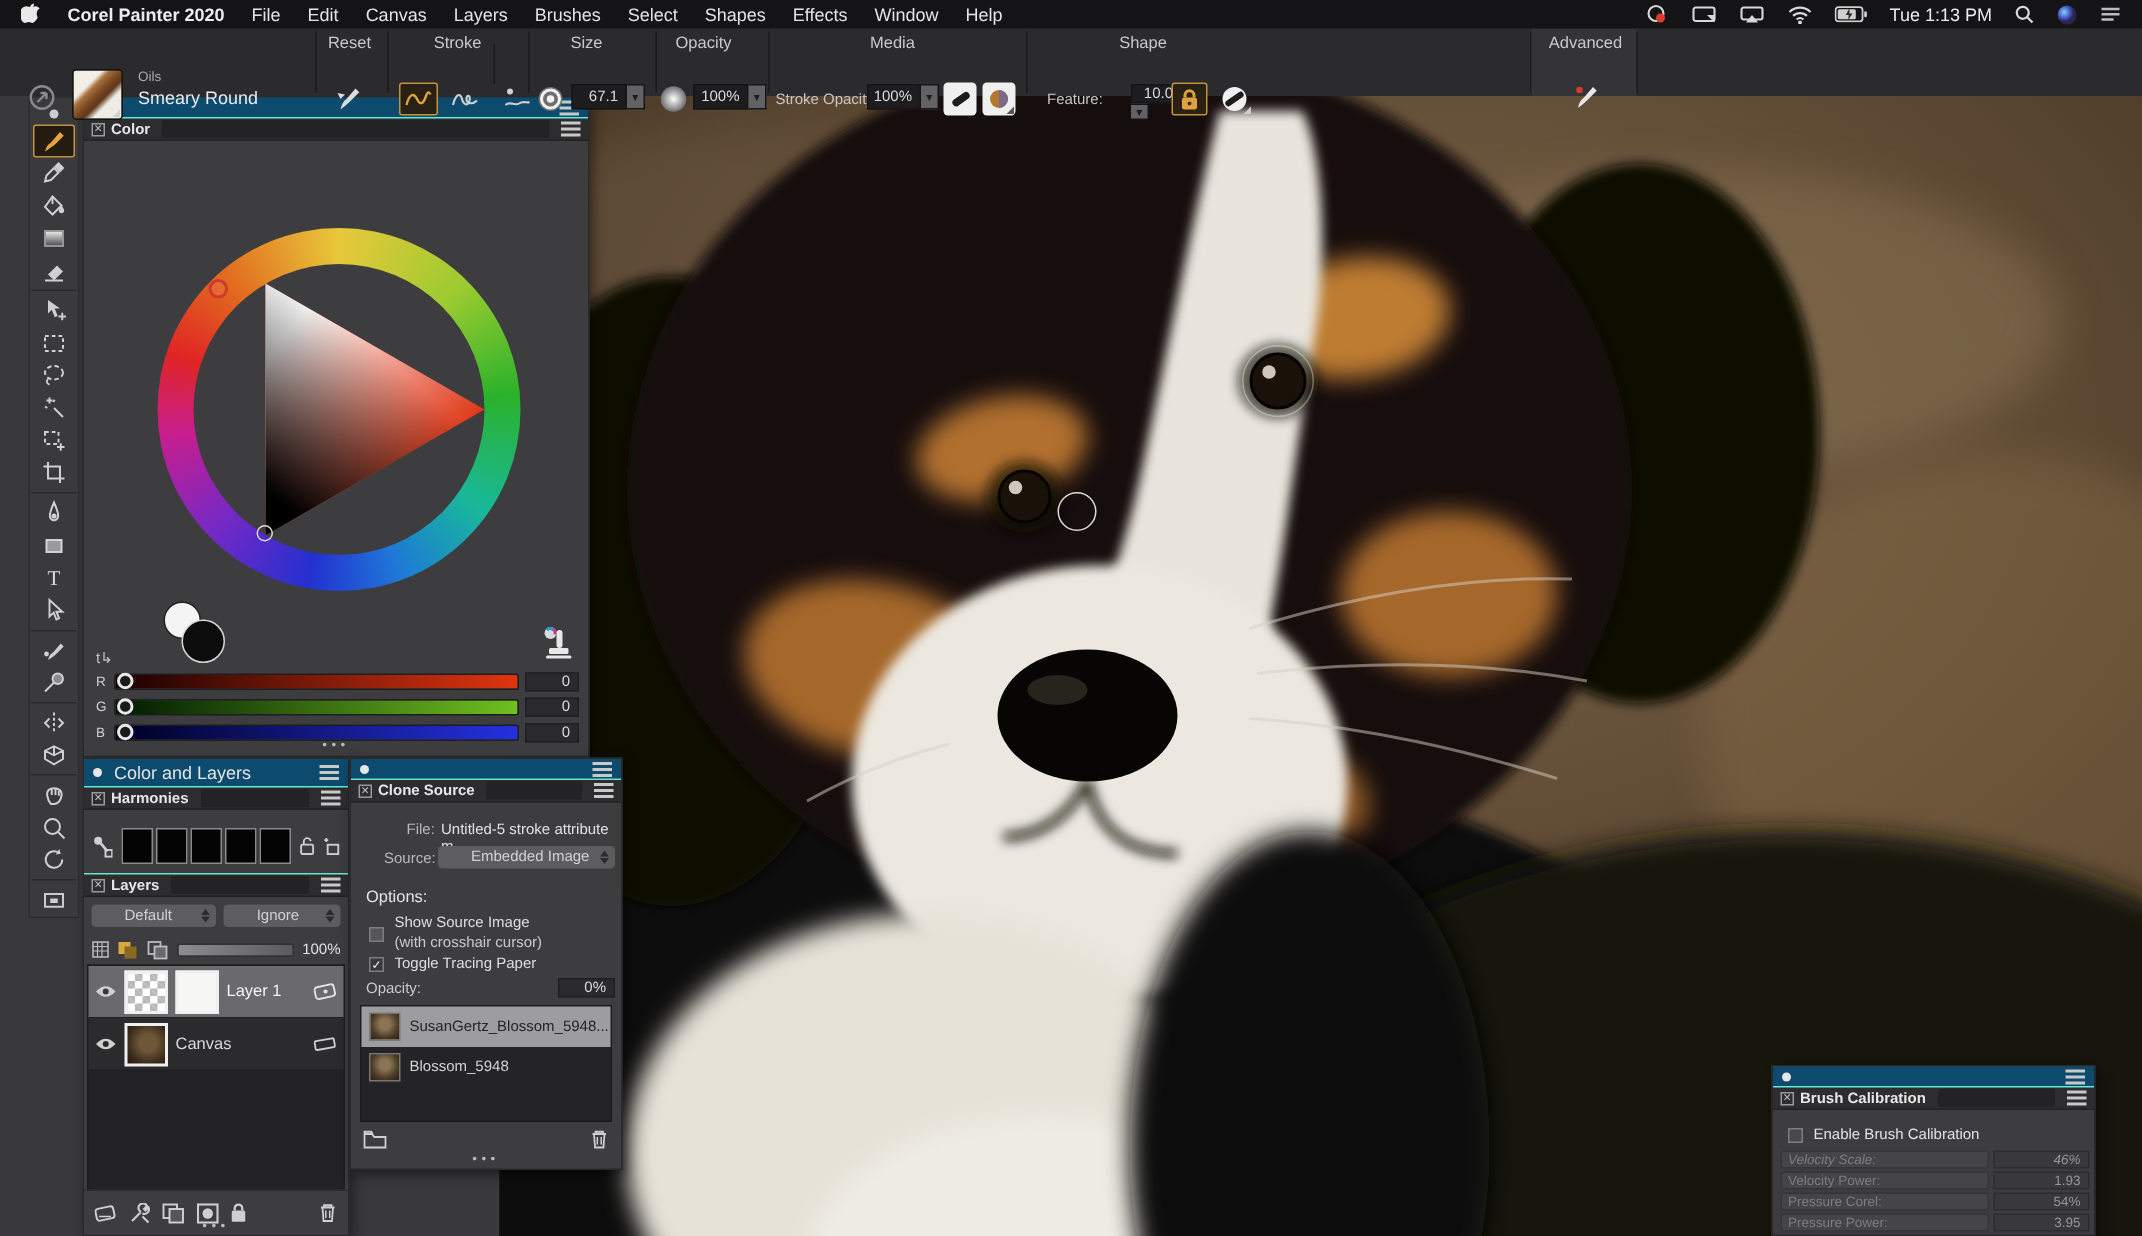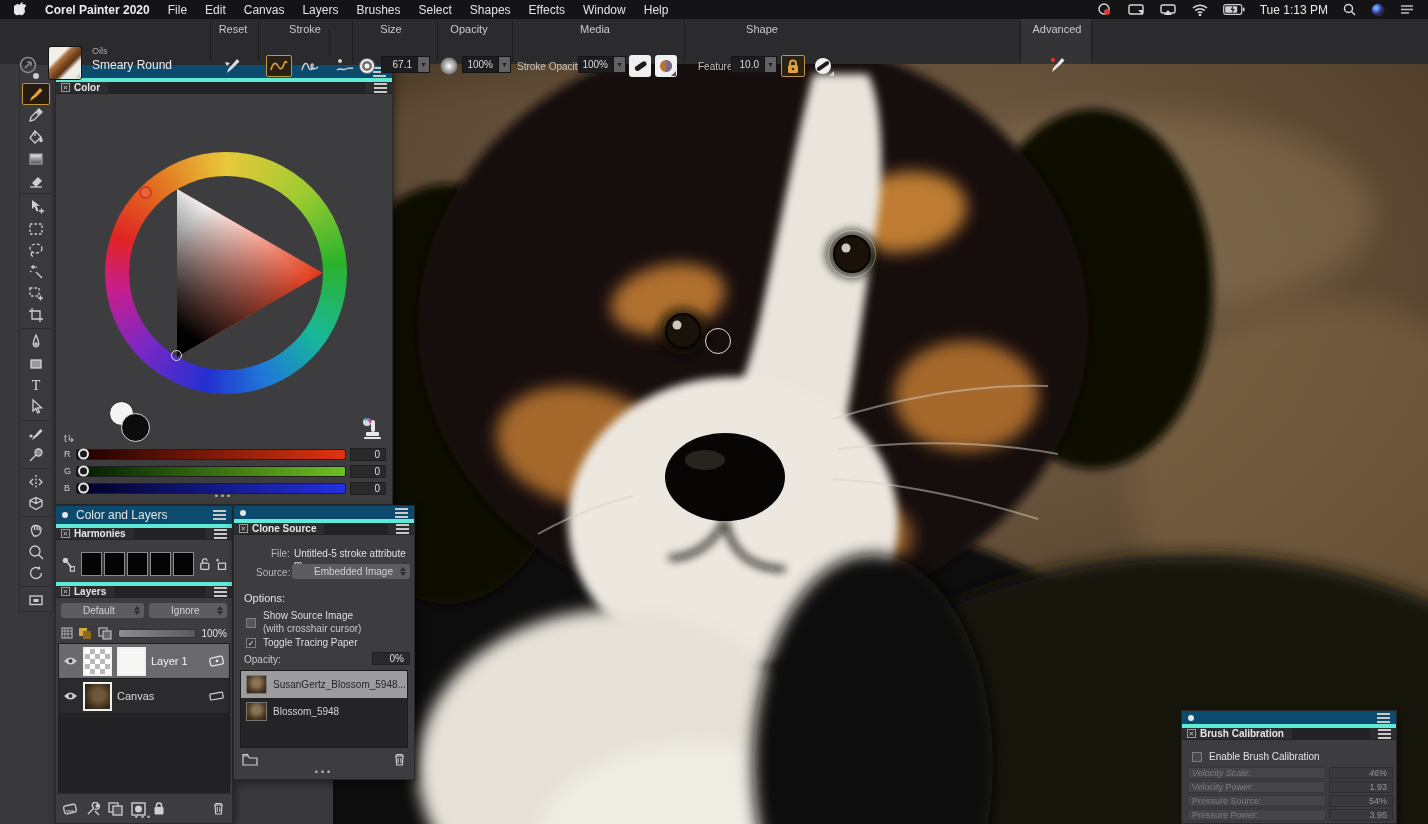--- a/index.html
+++ b/index.html
@@ -58,21 +58,21 @@
   .cursor-circle { position:absolute; border:1.5px solid rgba(255,255,255,0.85); border-radius:50%; z-index:6; }
   .cursor-faint { position:absolute; border:1px solid rgba(255,255,255,0.35); border-radius:50%; z-index:6; }
 
   
   .panel { position:absolute; background:#3d3d3f; border:1px solid #29292b; box-shadow:2px 3px 8px rgba(0,0,0,.45); }
   .p-titlebar { height:13px; background:#0c4a6e; display:flex; align-items:center; padding:0 6px; }
   .p-dock-dot { width:6px; height:6px; border-radius:50%; background:#e6e6e6; }
   .hamburger { margin-left:auto; display:flex; flex-direction:column; gap:2px; }
   .hamburger i { display:block; width:13px; height:2px; background:#c9c9c9; }
   .p-tab { height:16px; background:#2d2d2f; display:flex; align-items:center; padding:0 5px; gap:4px;
-    border-top:4px solid #5eead4; border-bottom:1px solid #232325; }
+    border-top:1px solid #5eead4; border-bottom:1px solid #232325; }
   .tab-close { width:9px; height:9px; border:1px solid #9a9a9a; color:#bdbdbd; font-size:7px; line-height:7px;
     text-align:center; flex:0 0 auto; }
   .p-tab-label { font-size:10px; font-weight:bold; color:#e6e6e6; white-space:nowrap; }
   .tab-recess { flex:1; height:12px; background:#232325; margin:0 4px; border-radius:1px; }
   .p-title { font-size:12px; color:#e4e4e4; margin-left:8px; }
   .mini-select { background:#5d5d5f; border-radius:3px; height:15px; display:flex; align-items:center;
     color:#d2d2d2; font-size:10px; padding:0 4px 0 22px; }
   .stepper { margin-left:auto; display:flex; flex-direction:column; gap:1px; padding-left:4px; }
   .stepper i { width:0; height:0; border-left:3px solid transparent; border-right:3px solid transparent; display:block;}
   .stepper .up { border-bottom:4px solid #2c2c2e; } .stepper .dn { border-top:4px solid #2c2c2e; }
@@ -378,21 +378,21 @@
       <svg width="16" height="16" viewBox="0 0 16 16">
           <circle cx="8" cy="8" r="6" fill="#b5772f"></circle>
           <path d="M8,2 a6,6 0 0 1 0,12 z" fill="#7a6a8a"></path>
         </svg>
       <span class="corner-tri" style="border-bottom-color:#555;"></span>
     </span>
 
     <span class="pb-div" style="left:684px;"></span>
     <span class="pb-sec-label" style="left:762px;">Shape</span>
     <span class="pb-label" style="left:698px; top:42px;">Feature:</span>
-    <span class="pb-field" style="left:731px; top:37px;">
+    <span class="pb-field" style="left:754px; top:37px;flex-direction:column;">
       <span class="pb-val" style="width:34px;">10.0</span>
         <span class="pb-drop">▾</span>
     </span>
     <span class="pb-iconbox lock-box" style="left:781px; top:36px; width:24px; height:22px;">
       <svg width="14" height="15" viewBox="0 0 14 15">
           <rect x="2" y="6" width="10" height="8" rx="1.5" fill="#e0a23c"></rect>
           <path d="M4,6 V4.5 a3,3 0 0 1 6,0 V6" stroke="#e0a23c" stroke-width="2" fill="none"></path>
           <circle cx="7" cy="10" r="1.3" fill="#3a2d12"></circle>
         </svg>
     </span>
@@ -868,21 +868,21 @@
     </div>
     <div class="cb-row" style="top:56px;font-style:italic;">
       <span class="cb-groove">Velocity Scale:</span>
       <span class="cb-val">46%</span>
     </div>
     <div class="cb-row" style="top:70px;">
       <span class="cb-groove">Velocity Power:</span>
       <span class="cb-val">1.93</span>
     </div>
     <div class="cb-row" style="top:84px;">
-      <span class="cb-groove">Pressure Source:</span>
+      <span class="cb-groove">Pressure Corel:</span>
       <span class="cb-val">54%</span>
     </div>
     <div class="cb-row" style="top:98px;">
       <span class="cb-groove">Pressure Power:</span>
       <span class="cb-val">3.95</span>
     </div>
   </div>
 
 </div>
 

